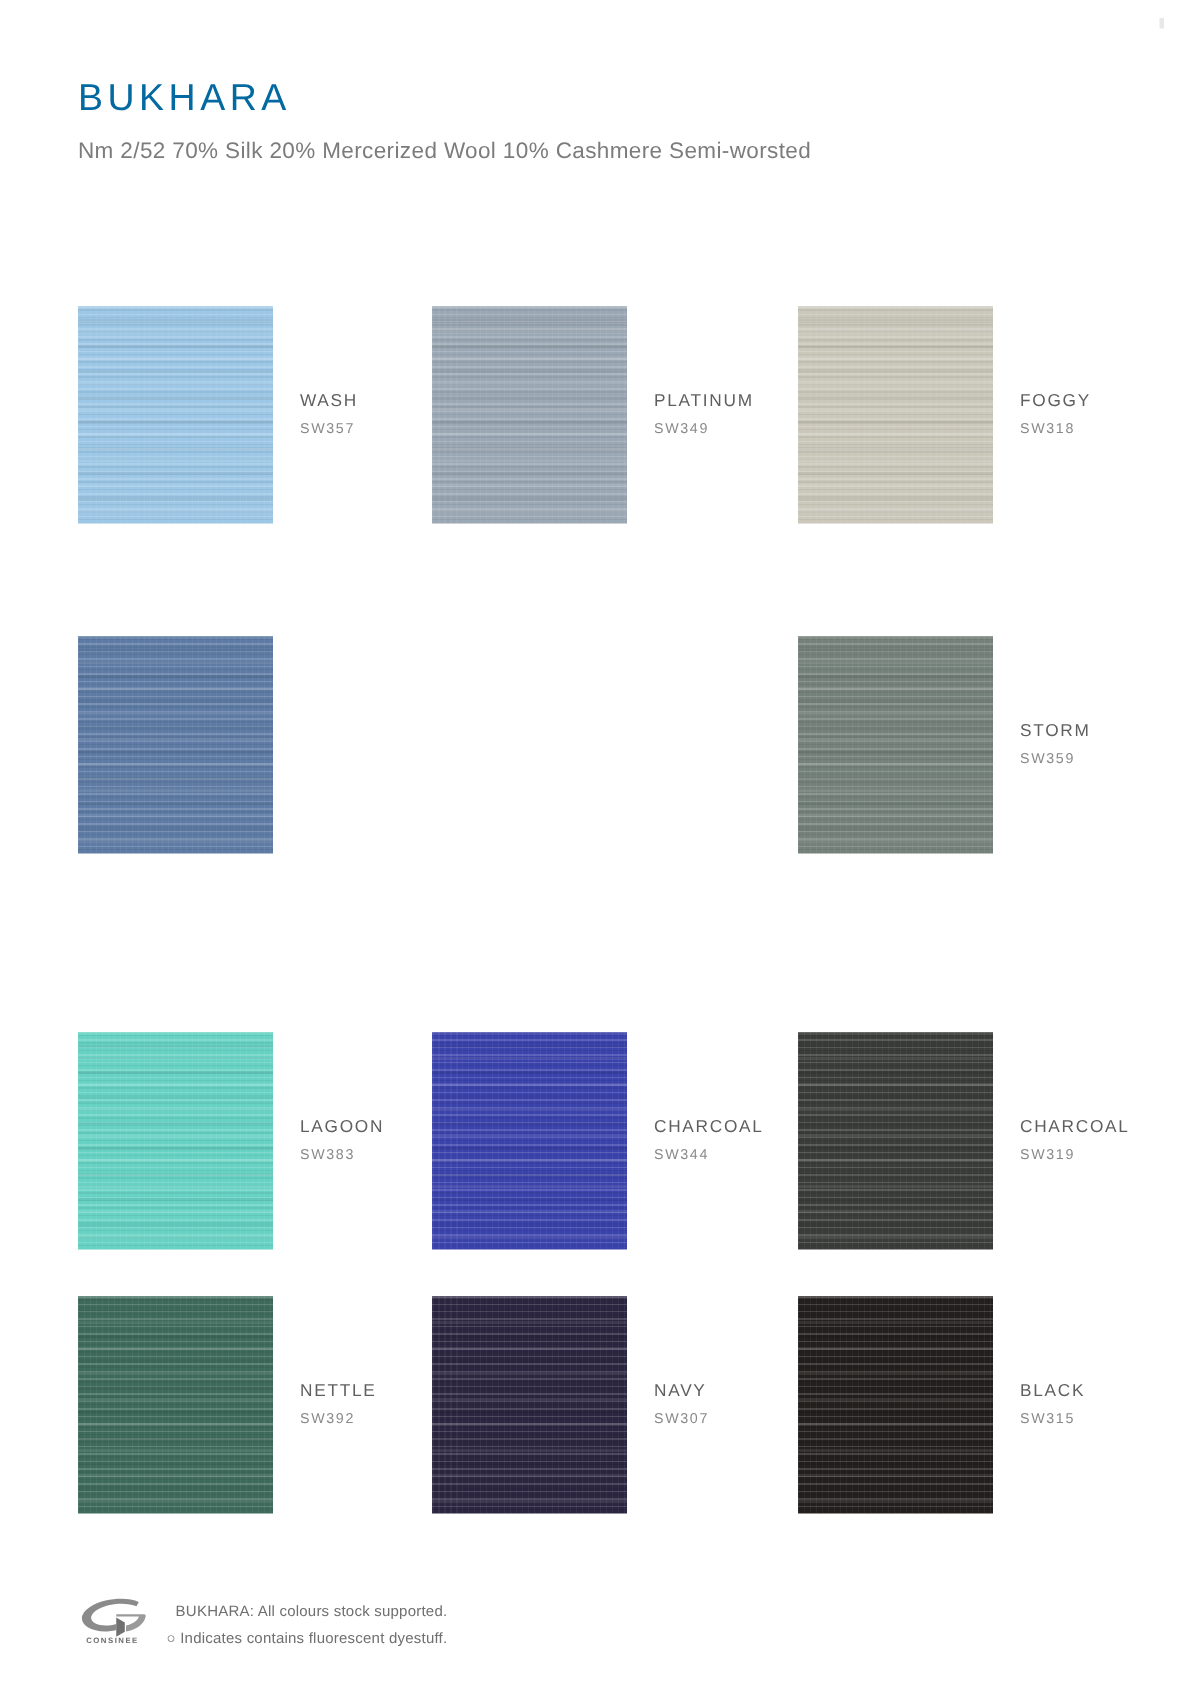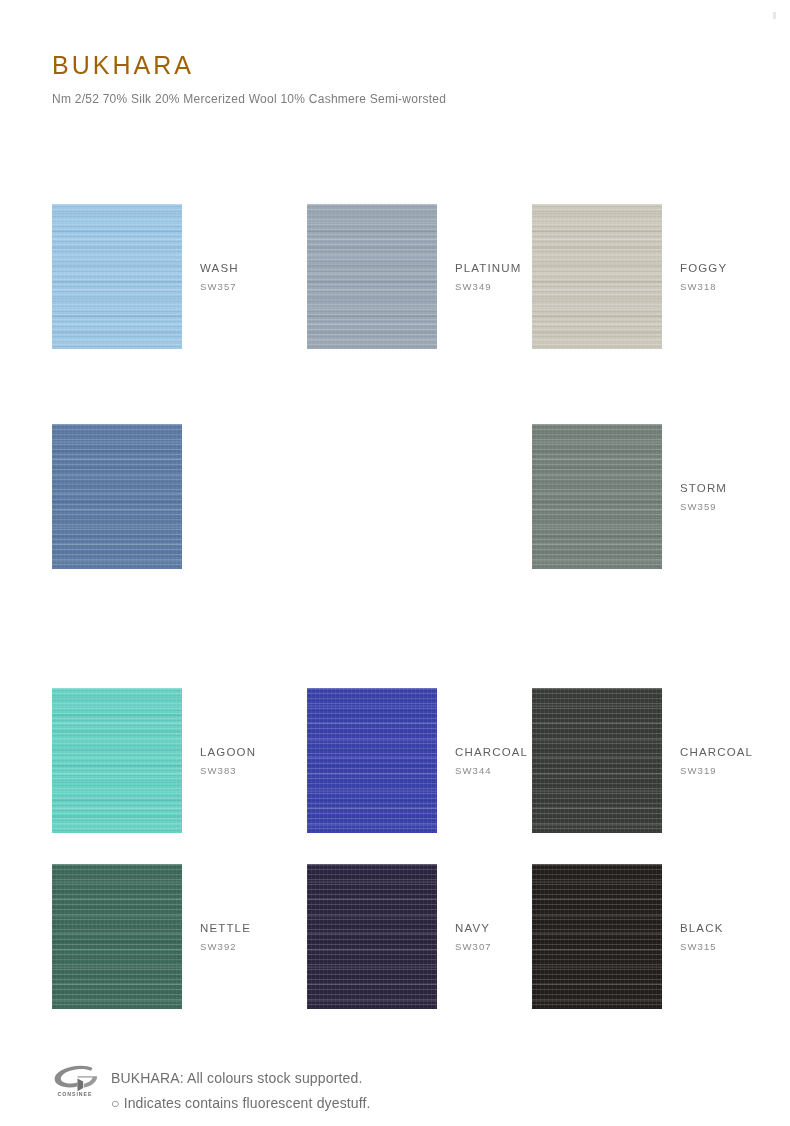--- a/index.html
+++ b/index.html
@@ -31,27 +31,27 @@
     position: absolute;
     left: 52px;
     top: 52px;
     width: 680px;
   }
 
   .title {
     font-size: 25px;
     letter-spacing: 3.0px;
     font-weight: 400;
-    color: #a16207;
+    color: #0369a1;
     line-height: 1.1;
   }
 
   .subtitle {
     margin-top: 12px;
-    font-size: 12px;
+    font-size: 15px;
     letter-spacing: 0.25px;
     color: #7c7c7c;
     font-weight: 400;
   }
 
   
   .grid {
     position: absolute;
     left: 0;
     top: 142px;
@@ -61,21 +61,21 @@
 
   .column {
     position: absolute;
     top: 0;
     width: 130px;
     height: 908px;
     background: #ffffff;
   }
 
   .col-0 { left: 52px; }
-  .col-1 { left: 307px; }
+  .col-1 { left: 288px; }
   .col-2 { left: 532px; }
 
   
   .cell {
     position: absolute;
     left: 0;
     width: 130px;
     height: 145px;
   }
 
@@ -200,25 +200,26 @@
     color: #6e6e6e;
     font-weight: 700;
   }
 
   .footer-text {
     margin-left: 13px;
     padding-top: 3px;
   }
 
   .footer-line {
-    font-size: 14px;
+    font-size: 10px;
     letter-spacing: 0.15px;
     color: #6f6f6f;
     line-height: 1.75;
     white-space: nowrap;
+    text-align: right;
   }
 
   .corner-mark {
     position: absolute;
     right: 14px;
     top: 12px;
     width: 3px;
     height: 7px;
     background: #e8e8e8;
   }

